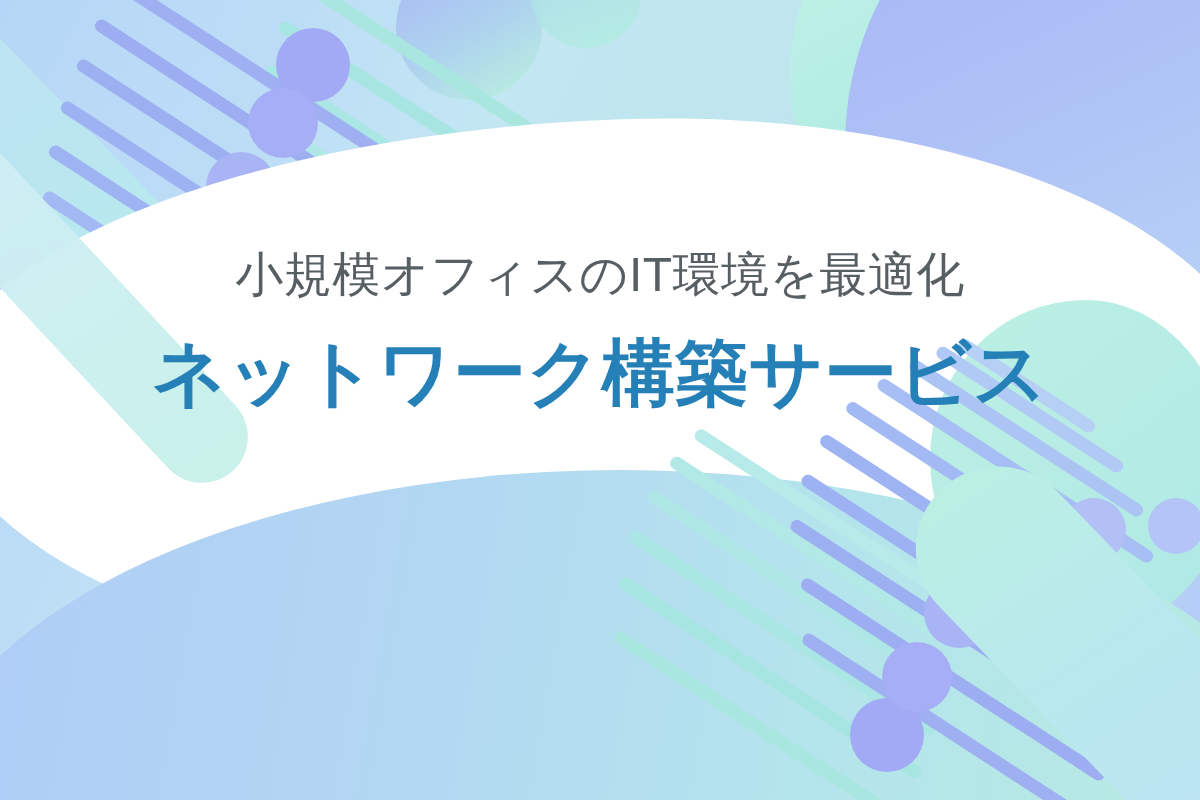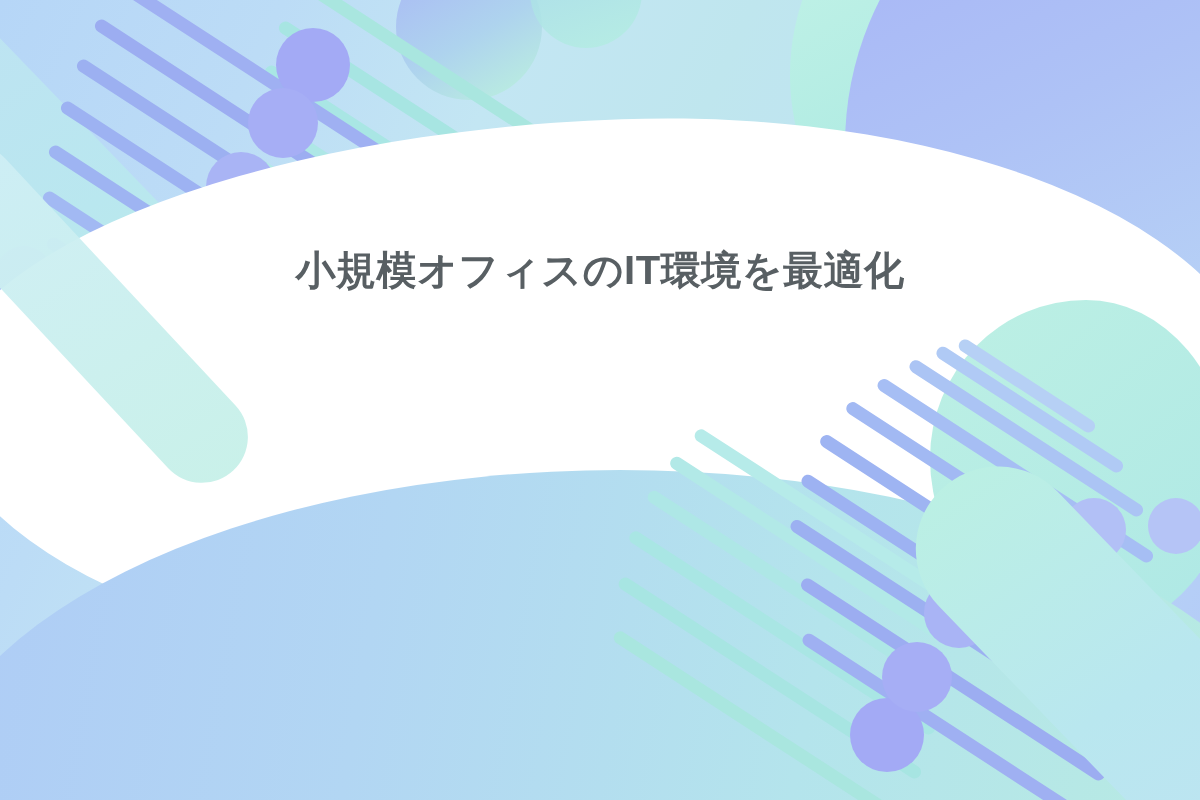--- a/index.html
+++ b/index.html
@@ -111,22 +111,22 @@
   .content {
     position: absolute;
     left: 0;
     right: 0;
     top: 246px;
     text-align: center;
     z-index: 40;
   }
 
   .subtitle {
-    font-size: 40px;
-    font-weight: 700;
+    font-size: 48px;
+    font-weight: 400;
     color: #585f63;
     letter-spacing: 0.5px;
     line-height: 1.2;
     margin: 0 0 28px 0;
     white-space: nowrap;
   }
 
   .title {
     font-size: 73px;
     font-weight: 700;
@@ -225,16 +225,17 @@
     <div class="dot" style="left:-4px;  top:246px; width:56px; height:56px; background:#b5c4f6;"></div>
   </div>
 
   <div class="capsule" style="left:1330px; top:810px; width:560px; height:165px;
               background: linear-gradient(100deg, #bfe2f3 0%, #b9e7ef 50%, #bbf0e3 100%);
               transform: rotate(226deg); transform-origin: left center;"></div>
 
   <div class="content">
     <p class="subtitle">小規模オフィスのIT環境を最適化</p>
     <h1 class="title">
+      <span class="title-line">ネットワーク構築サービス</span>
     </h1>
   </div>
 
 </div>
 
 </body></html>

